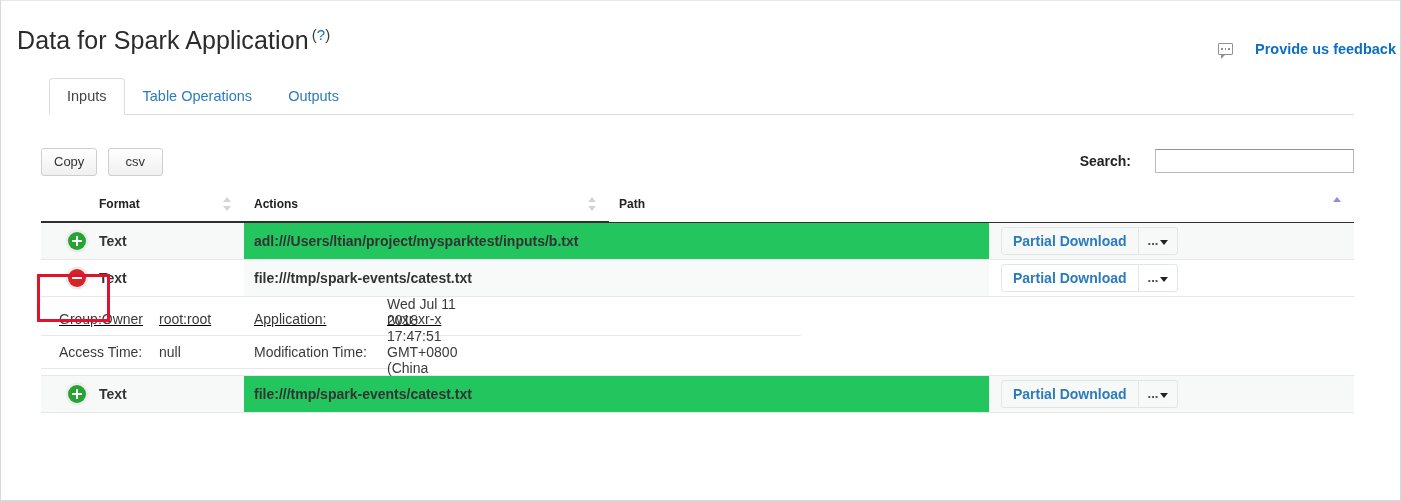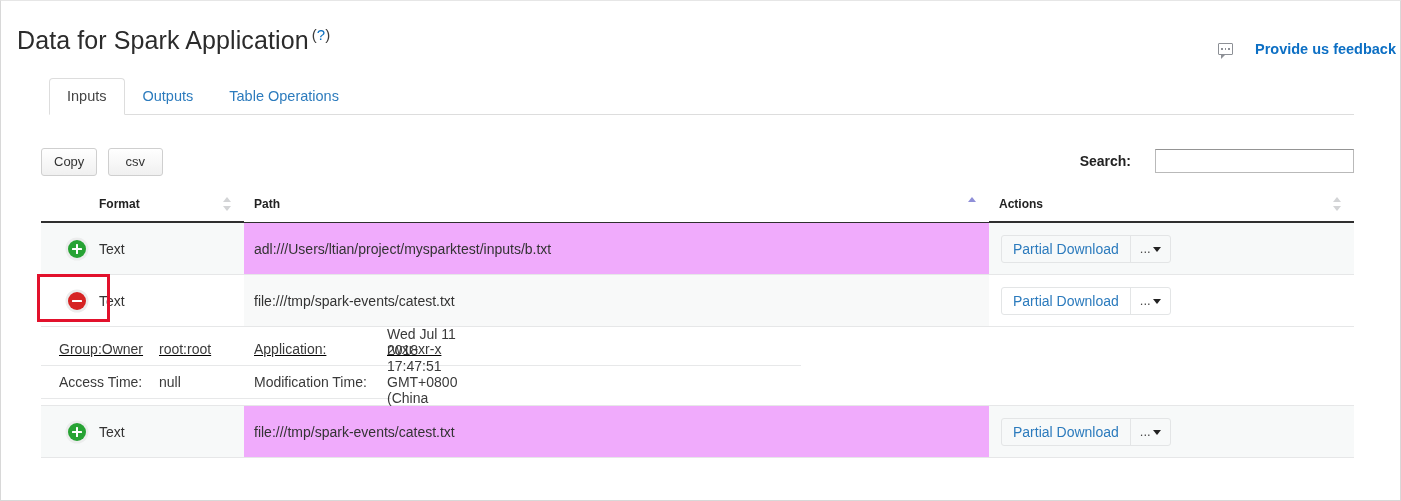--- a/index.html
+++ b/index.html
@@ -173,34 +173,35 @@
     border-left:4.5px solid transparent;
     border-right:4.5px solid transparent;
   }
   .sort .up { top:1px;  border-bottom:5px solid #d3d4d6; }
   .sort .dn { top:10px; border-top:5px solid #d3d4d6; }
   .sort.asc .up { border-bottom-color:#8f8fd8; }
 
   .row {
     display:flex;
     align-items:stretch;
-    height:52px;
+    height:37px;
     border-bottom:1px solid #e6e7e8;
+    font-weight:bold;
   }
   .row .cell {
     display:flex;
     align-items:center;
     padding-left:10px;
     font-size:14px;
     color:#333;
     overflow:hidden;
     white-space:nowrap;
   }
   .row.odd  { background:#f7f9f9; }
-  .row.odd  .c-path { background:#f0abfc; }
+  .row.odd  .c-path { background:#22c55e; }
   .row.even { background:#ffffff; }
   .row.even .c-path { background:#f8f9f9; }
 
   .expander {
     width:18px; height:18px;
     border-radius:50%;
     position:relative;
     margin-left:17px;
     cursor:pointer;
     box-shadow:0 0 0 2.5px #eceded;
@@ -292,22 +293,22 @@
     <span class="bubble">
         <i></i>
         <i></i>
         <i></i>
       </span>
     <span>Provide us feedback</span>
   </div>
 
   <div class="tabs">
     <div class="tab active"><span>Inputs</span></div>
+    <div class="tab"><span>Table Operations</span></div>
     <div class="tab"><span>Outputs</span></div>
-    <div class="tab"><span>Table Operations</span></div>
   </div>
 
   <div class="toolbar">
     <span class="btn">Copy</span>
     <span class="btn">csv</span>
     <div class="search-wrap">
       <span class="search-label">Search:</span>
       <input class="search-input" type="text" value="" placeholder="" style="">
     </div>
   </div>
@@ -316,31 +317,31 @@
 
     <div class="thead">
       <div class="th c-exp"></div>
       <div class="th c-fmt">
         <span>Format</span>
         <span class="sort">
             <i class="up"></i>
             <i class="dn"></i>
           </span>
       </div>
-      <div class="th c-path">
-        <span>Path</span>
-        <span class="sort asc">
-            <i class="up"></i>
-          </span>
-      </div>
       <div class="th c-act">
         <span>Actions</span>
         <span class="sort">
             <i class="up"></i>
             <i class="dn"></i>
+          </span>
+      </div>
+      <div class="th c-path">
+        <span>Path</span>
+        <span class="sort asc">
+            <i class="up"></i>
           </span>
       </div>
     </div>
 
     <div class="row odd">
       <div class="cell c-exp">
         <span class="expander plus"></span>
       </div>
       <div class="cell c-fmt">Text</div>
       <div class="cell c-path">adl:///Users/ltian/project/mysparktest/inputs/b.txt</div>

